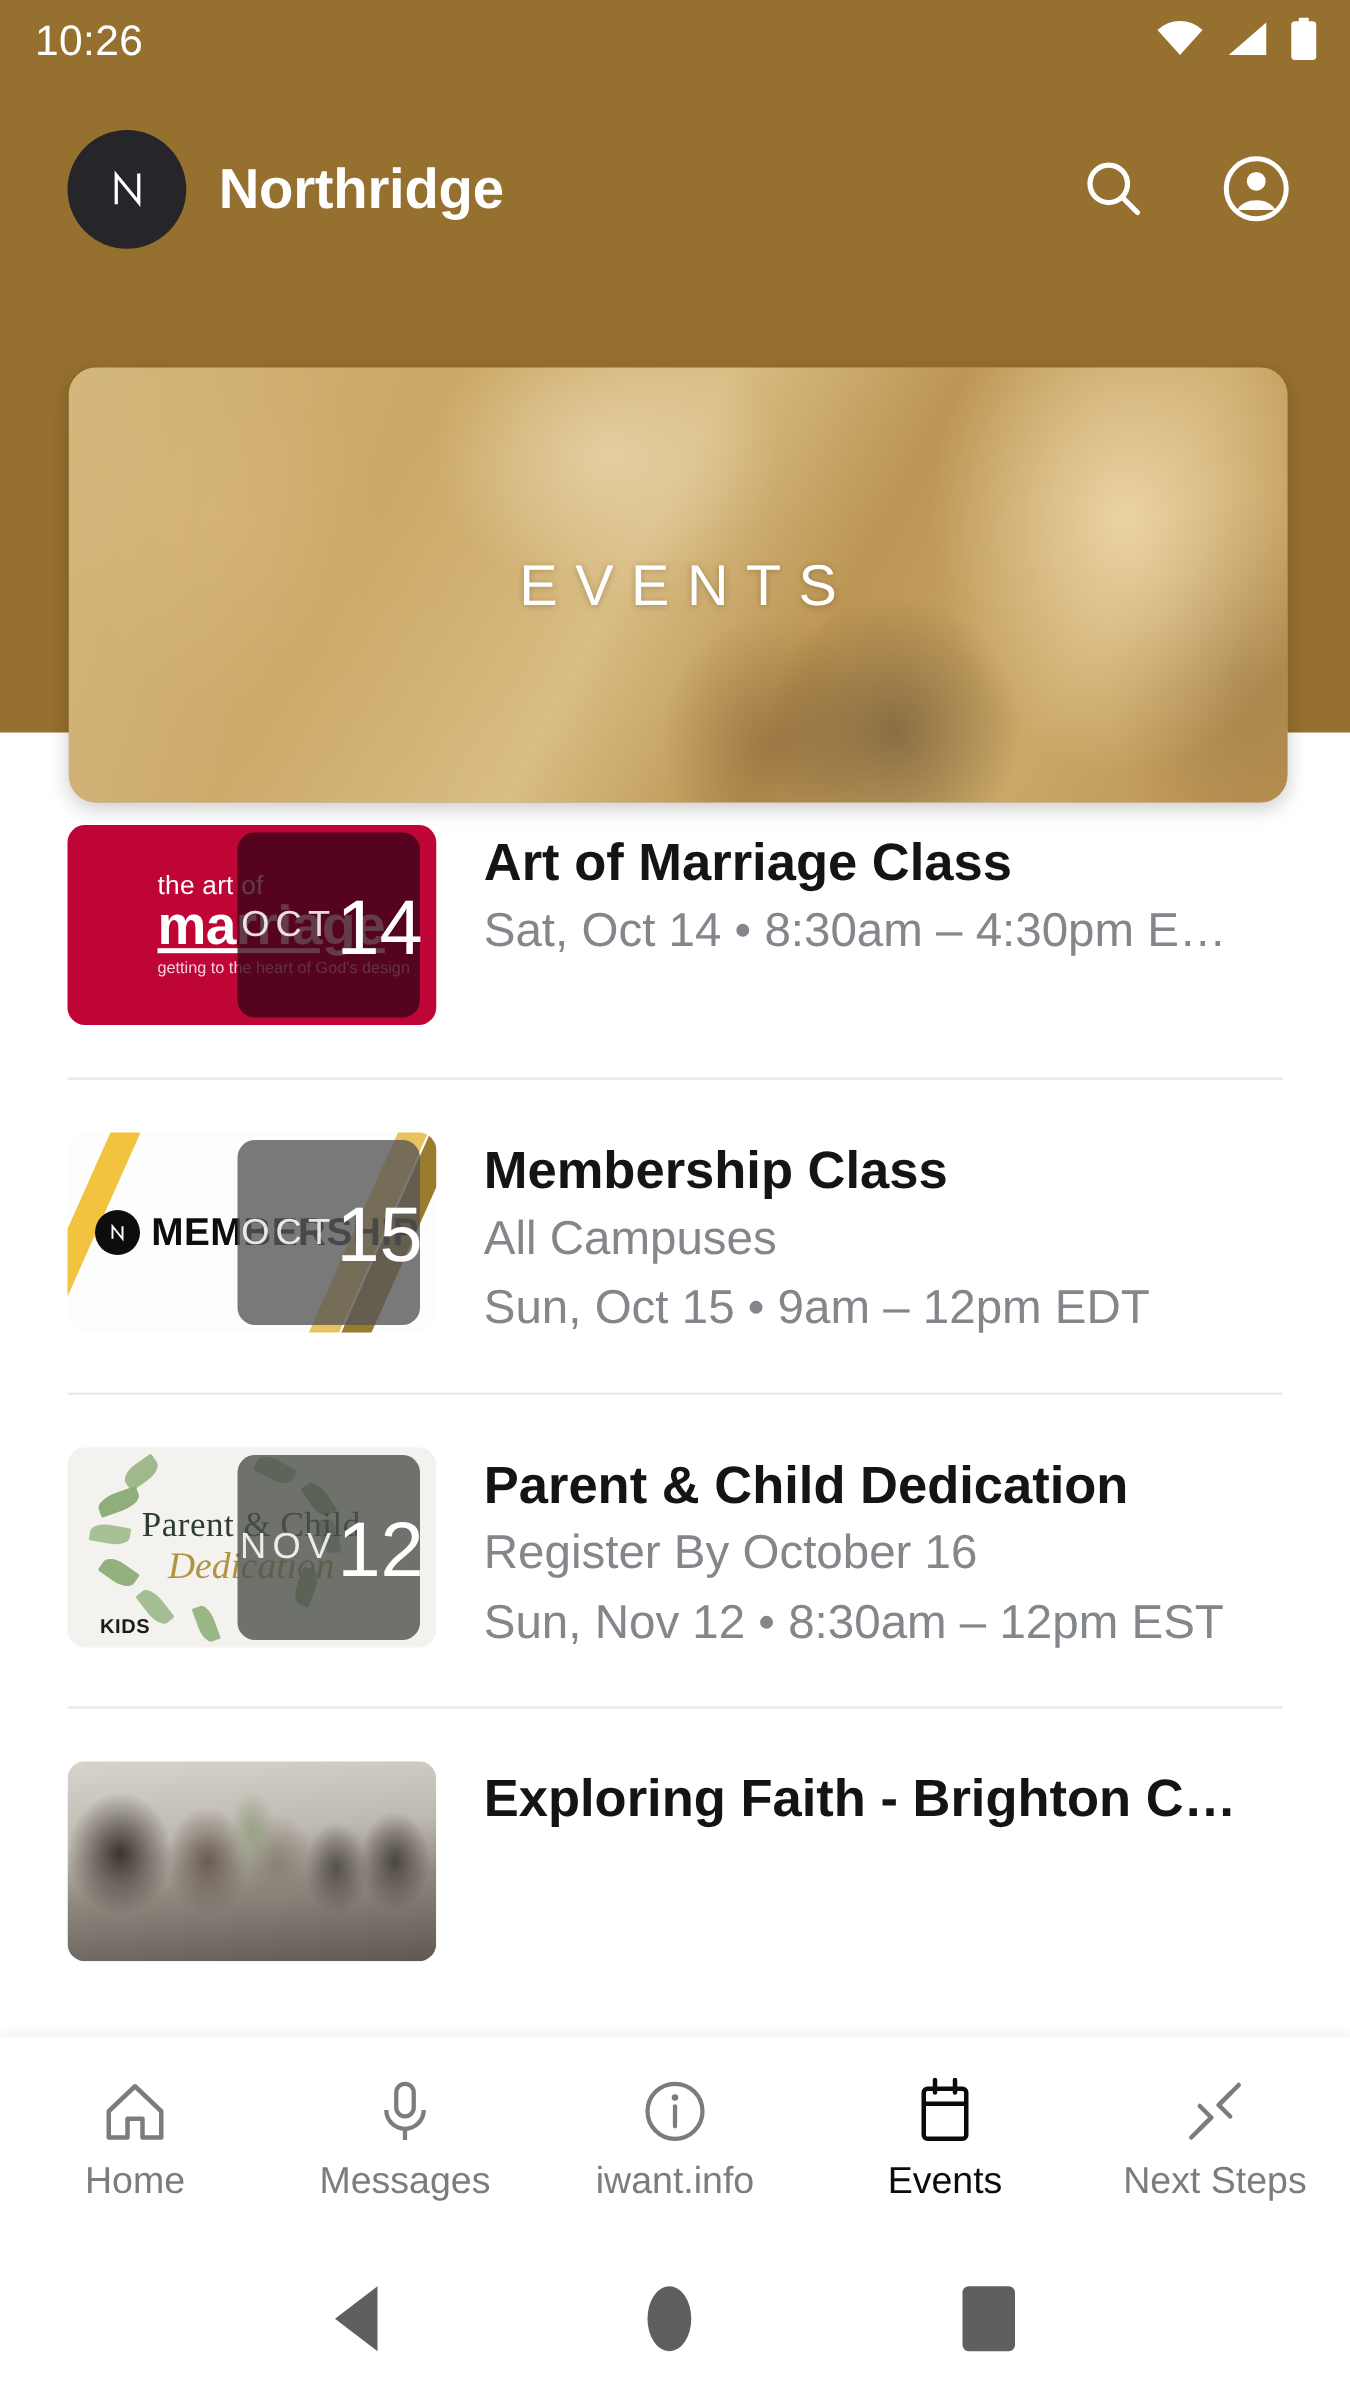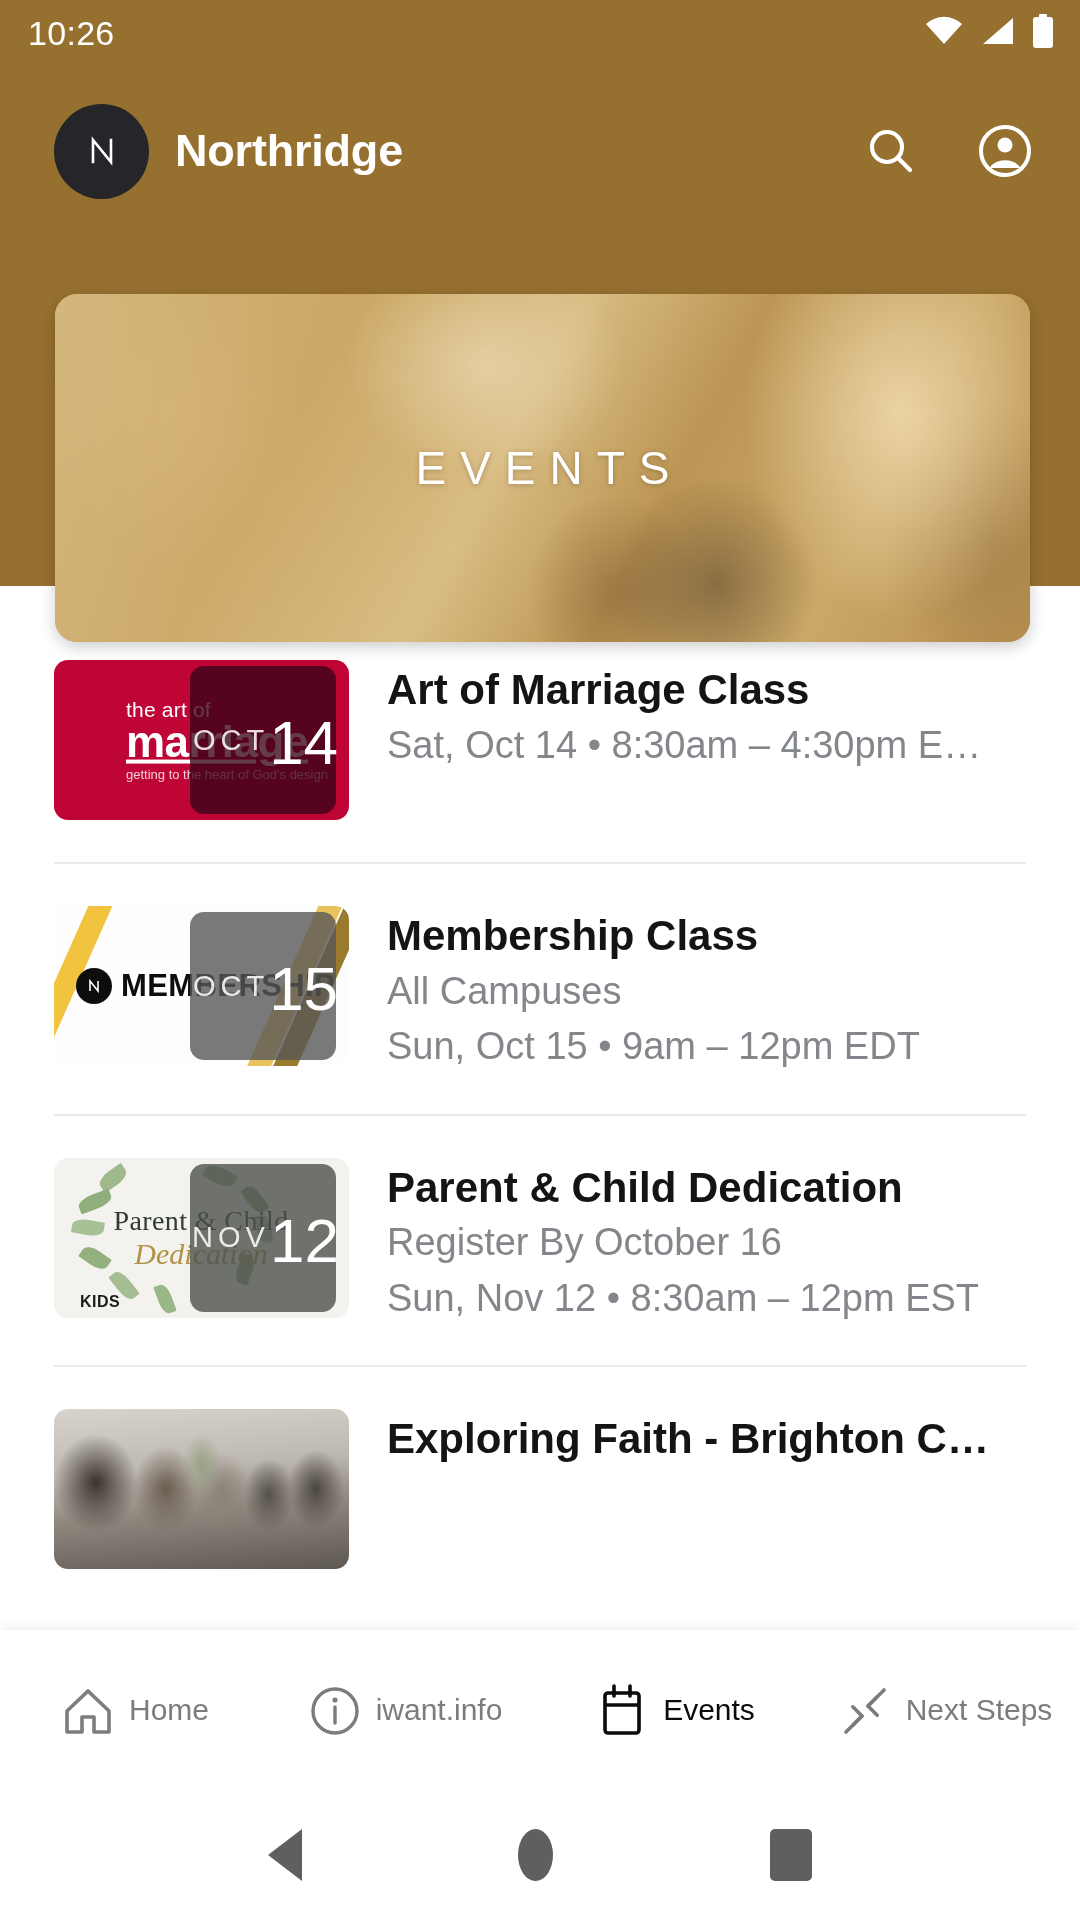--- a/index.html
+++ b/index.html
@@ -180,21 +180,21 @@
     background:radial-gradient(ellipse 26px 44px at 26px 44px, #98a184 0%, rgba(152,161,132,0) 72%);
   }
 
   
   .bottom-nav{
     position:absolute; left:0; bottom:130px; width:1080px; height:160px;
     background:#ffffff; display:flex; align-items:center;
     z-index:9; box-shadow:0 -3px 11px rgba(0,0,0,.07);
   }
   .nav-item{
-    flex:1; display:flex; align-items:center;
+    flex:1; display:flex; flex-direction:column; align-items:center;
     justify-content:center; gap:14px; height:100%;
   }
   .nav-label{ font-size:30px; font-weight:400; color:#7c7c7c; line-height:1; }
   .nav-item.active .nav-label{ color:#0b0b0b; }
   .nav-ico{ height:56px; display:flex; align-items:flex-end; }
 
   
   .sys-nav{
     position:absolute; left:0; bottom:0; width:1080px; height:130px;
     background:#ffffff; display:flex; align-items:center;
@@ -367,20 +367,30 @@
 
   <div class="nav-item">
     <div class="nav-ico">
       <svg width="54" height="54" viewBox="0 0 54 54">
         <path d="M27 7 L48 27 L48 48 L33 48 L33 33 L21 33 L21 48 L6 48 L6 27 Z" stroke="#7c7c7c" stroke-width="3.6" fill="none" stroke-linejoin="round"></path>
       </svg>
     </div>
     <div class="nav-label">Home</div>
   </div>
 
+  <div class="nav-item">
+    <div class="nav-ico">
+      <svg width="54" height="54" viewBox="0 0 54 54">
+        <rect x="20" y="5" width="14" height="26" rx="7" stroke="#7c7c7c" stroke-width="3.4" fill="none"></rect>
+        <path d="M12 26 A15 15 0 0 0 42 26" stroke="#7c7c7c" stroke-width="3.4" fill="none"></path>
+        <line x1="27" y1="41" x2="27" y2="50" stroke="#7c7c7c" stroke-width="3.4"></line>
+      </svg>
+    </div>
+    <div class="nav-label">Messages</div>
+  </div>
 
   <div class="nav-item">
     <div class="nav-ico">
       <svg width="54" height="54" viewBox="0 0 54 54">
         <circle cx="27" cy="27" r="22" stroke="#7c7c7c" stroke-width="3.4" fill="none"></circle>
         <circle cx="27" cy="16" r="2.6" fill="#7c7c7c"></circle>
         <line x1="27" y1="23" x2="27" y2="39" stroke="#7c7c7c" stroke-width="3.4" stroke-linecap="round"></line>
       </svg>
     </div>
     <div class="nav-label">iwant.info</div>

